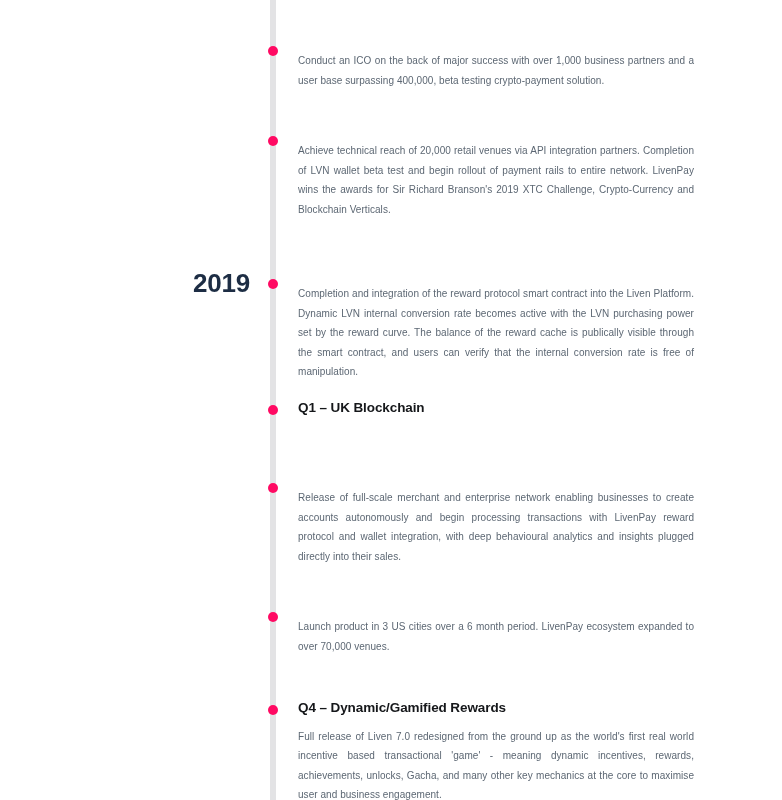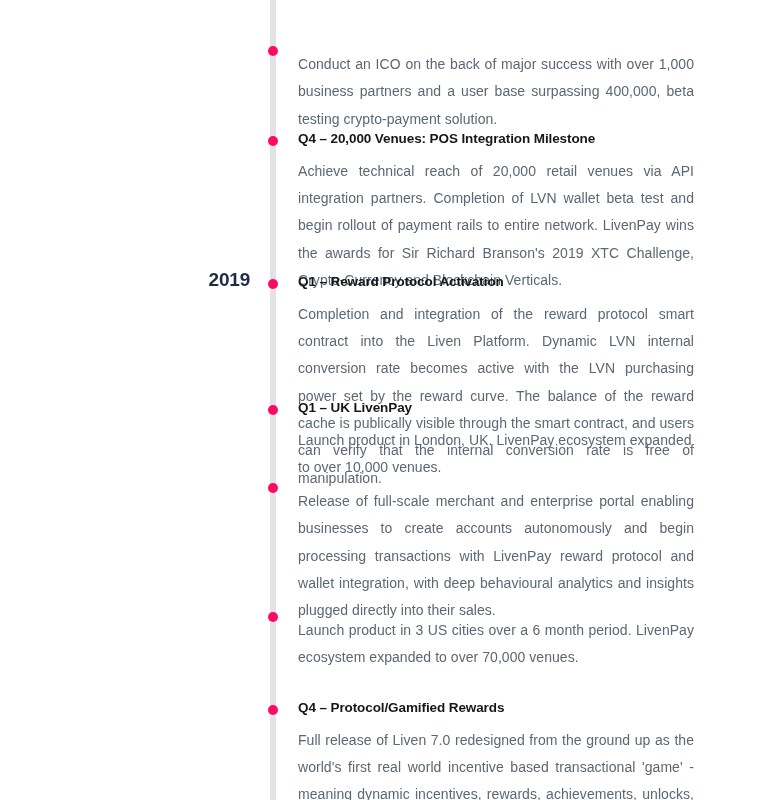--- a/index.html
+++ b/index.html
@@ -29,21 +29,21 @@
     height: 800px;
     background: #e3e3e5;
   }
 
   
   .year-label {
     position: absolute;
     left: 150px;
     width: 100px;
     text-align: right;
-    font-size: 19px;
+    font-size: 26px;
     font-weight: bold;
     color: #1d2d44;
     letter-spacing: -0.2px;
     line-height: 1;
   }
 
   
   .milestone {
     position: absolute;
     left: 0;
@@ -70,21 +70,21 @@
     font-size: 13.5px;
     font-weight: bold;
     color: #15171a;
     line-height: 1.25;
     letter-spacing: -0.1px;
     margin: 0;
   }
 
   .milestone-desc {
     margin: 10px 0 0 0;
-    font-size: 14px;
+    font-size: 10px;
     line-height: 1.95;
     color: #5c6773;
     text-align: justify;
     letter-spacing: 0.05px;
   }
 
   .milestone-desc.single {
     text-align: left;
   }
 </style>
@@ -102,52 +102,49 @@
   <div id="milestones-layer">
       <div class="milestone" style="top: 41px;">
         <div class="milestone-dot"></div>
         <div class="milestone-body">
           <p class="milestone-desc">Conduct an ICO on the back of major success with over 1,000 business partners and a user base surpassing 400,000, beta testing crypto-payment solution.</p>
         </div>
       </div>
       <div class="milestone" style="top: 131px;">
         <div class="milestone-dot"></div>
         <div class="milestone-body">
-          <h3 class="milestone-title">Q4 – 20,000 Venues: POS Integration Milestone</h3>
           <p class="milestone-desc">Achieve technical reach of 20,000 retail venues via API integration partners. Completion of LVN wallet beta test and begin rollout of payment rails to entire network. LivenPay wins the awards for Sir Richard Branson's 2019 XTC Challenge, Crypto-Currency and Blockchain Verticals.</p>
         </div>
       </div>
       <div class="milestone" style="top: 274px;">
         <div class="milestone-dot"></div>
         <div class="milestone-body">
-          <h3 class="milestone-title">Q1 – Reward Protocol Activation</h3>
           <p class="milestone-desc">Completion and integration of the reward protocol smart contract into the Liven Platform. Dynamic LVN internal conversion rate becomes active with the LVN purchasing power set by the reward curve. The balance of the reward cache is publically visible through the smart contract, and users can verify that the internal conversion rate is free of manipulation.</p>
         </div>
       </div>
       <div class="milestone" style="top: 400px;">
         <div class="milestone-dot"></div>
         <div class="milestone-body">
-          <h3 class="milestone-title">Q1 – UK LivenPay</h3>
-          <p class="milestone-desc single">Launch product in London, UK. LivenPay ecosystem expanded to over 10,000 venues.</p>
+          <h3 class="milestone-title">Q1 – UK Blockchain</h3>
         </div>
       </div>
       <div class="milestone" style="top: 478px;">
         <div class="milestone-dot"></div>
         <div class="milestone-body">
-          <p class="milestone-desc">Release of full-scale merchant and enterprise portal enabling businesses to create accounts autonomously and begin processing transactions with LivenPay reward protocol and wallet integration, with deep behavioural analytics and insights plugged directly into their sales.</p>
+          <p class="milestone-desc">Release of full-scale merchant and enterprise network enabling businesses to create accounts autonomously and begin processing transactions with LivenPay reward protocol and wallet integration, with deep behavioural analytics and insights plugged directly into their sales.</p>
         </div>
       </div>
       <div class="milestone" style="top: 607px;">
         <div class="milestone-dot"></div>
         <div class="milestone-body">
           <p class="milestone-desc">Launch product in 3 US cities over a 6 month period. LivenPay ecosystem expanded to over 70,000 venues.</p>
         </div>
       </div>
       <div class="milestone" style="top: 700px;">
         <div class="milestone-dot"></div>
         <div class="milestone-body">
-          <h3 class="milestone-title">Q4 – Protocol/Gamified Rewards</h3>
+          <h3 class="milestone-title">Q4 – Dynamic/Gamified Rewards</h3>
           <p class="milestone-desc">Full release of Liven 7.0 redesigned from the ground up as the world's first real world incentive based transactional 'game' - meaning dynamic incentives, rewards, achievements, unlocks, Gacha, and many other key mechanics at the core to maximise user and business engagement.</p>
         </div>
       </div>
     </div>
 
 </div>
 
 </body></html>

